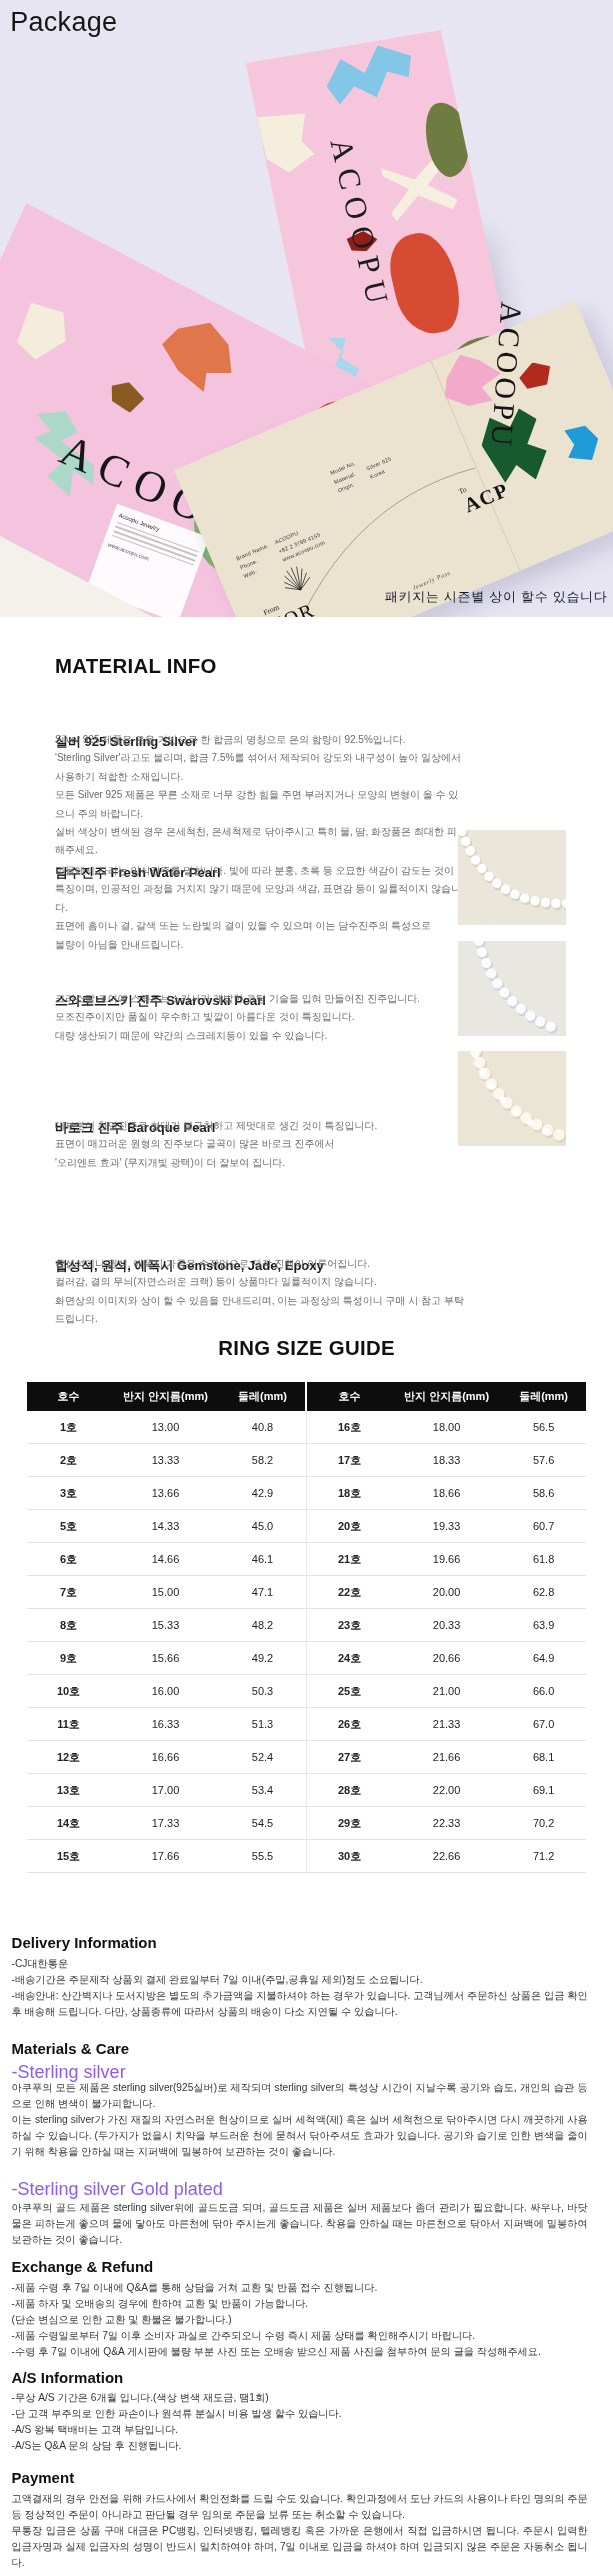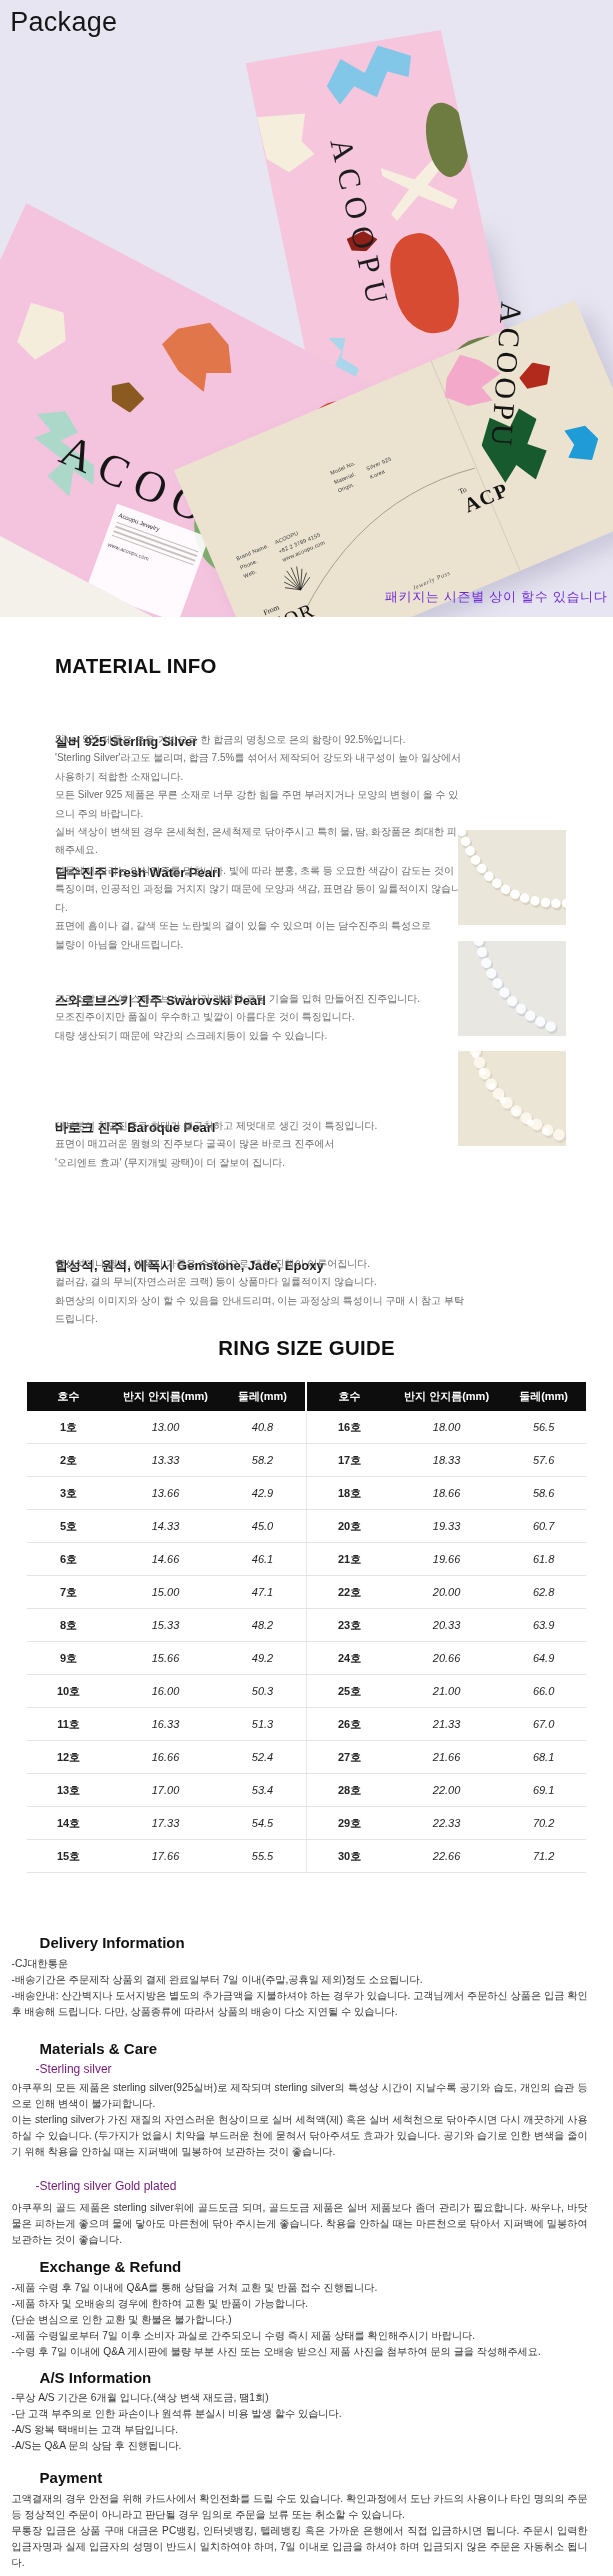--- a/index.html
+++ b/index.html
@@ -2,21 +2,21 @@
 <html style="font-size:11px"><head>
 <meta charset="utf-8">
 <style>
   html,body{margin:0;padding:0;background:#fff;}
   body{width:613px;font-family:"Liberation Sans","DejaVu Sans",sans-serif;}
   .page{position:relative;width:613px;height:2576px;background:#fff;overflow:hidden;}
 
   
   .photo{position:absolute;left:0;top:0;width:613px;height:617px;background:#e7e5f1;overflow:hidden;}
   .photo-heading{position:absolute;left:10.2px;top:6.8px;font-size:27px;color:#161616;letter-spacing:0.3px;z-index:30;}
-  .photo-caption{position:absolute;right:5.5px;top:588px;font-size:13px;color:#6d28d9;letter-spacing:0.7px;z-index:30;}
+  .photo-caption{position:absolute;right:5.5px;top:588px;font-size:13px;color:#0f172a;letter-spacing:0.7px;z-index:30;}
 
   .serif{font-family:"Liberation Serif","DejaVu Serif",serif;}
 
   
   .box-right-side{position:absolute;left:428px;top:225px;width:82px;height:320px;background:#f4f2ec;
     transform:rotate(-13deg);box-shadow:12.3px 17.7px 24.5px rgba(110,105,145,.28);
     background-image:linear-gradient(90deg,transparent 26px,#e0ddd4 26px,#e0ddd4 27px,transparent 27px,transparent 52px,#e6e3da 52px,#e6e3da 53px,transparent 53px);}
   .box-right{position:absolute;left:278px;top:37px;width:206px;height:382px;background:#f6c6dc;
     transform:rotate(-13deg);clip-path:polygon(4% 0,100% 3%,97% 100%,0 96%);}
   .box-right .spine-text{position:absolute;left:65px;top:95px;writing-mode:vertical-rl;text-orientation:sideways;
@@ -91,26 +91,26 @@
   .pi1{top:201px;} .pi2{top:312px;background:#e9e7e2;} .pi3{top:422px;background:#ebe5d6;}
 
   .rsg-title{left:0;top:708px;width:613px;text-align:center;font-size:20.4px;font-weight:800;color:#101010;letter-spacing:0.3px;}
   .rsg-table{position:absolute;left:27px;top:753px;width:559px;}
   .rsg-row{display:grid;grid-template-columns:83px 111px 83px 4.1px 83px 111px 83px;align-items:center;}
   .rsg-head{background:#0d0d0d;height:29px;}
   .rsg-head .cell{color:#fff;font-weight:700;font-size:11px;text-align:center;}
   .rsg-head .div-cell{background:#fff;height:100%;width:1.4px;justify-self:center;}
   .rsg-body .rsg-row{height:32px;border-bottom:0.7px solid #e4e4e4;}
   .rsg-body .cell{font-size:11px;color:#242424;text-align:center;}
-  .rsg-body .cell.num{font-weight:400;font-style:italic;}
+  .rsg-body .cell.num{font-weight:400;}
   .rsg-body .cell.ho{font-weight:700;}
   .rsg-body .div-cell{background:linear-gradient(#dedede,#dedede) center/0.7px 100% no-repeat;height:100%;}
 
-  .info-title{left:11.6px;font-size:15px;font-weight:700;color:#111;margin-left:28px;}
-  .info-sub{left:11.6px;font-size:12px;color:#701a75;margin-left:24px;}
+  .info-title{left:11.6px;font-size:15px;font-weight:700;color:#111;}
+  .info-sub{left:11.6px;font-size:18px;color:#8b5cf6;}
   .info-body{left:11.6px;width:576px;font-size:10.2px;line-height:16px;color:#333;white-space:pre-line;text-align:justify;}
   .dlt{top:1305px;} .dlb{top:1327px;}
   .mct{top:1411px;} .mc1t{top:1433px;} .mc1b{top:1451px;} .mc2t{top:1550px;} .mc2b{top:1571px;}
   .ext{top:1629px;} .exb{top:1651px;}
   .ast{top:1740px;} .asb{top:1761px;}
   .pyt{top:1840px;} .pyb{top:1862px;}
 </style>
 </head>
 <body>
 

